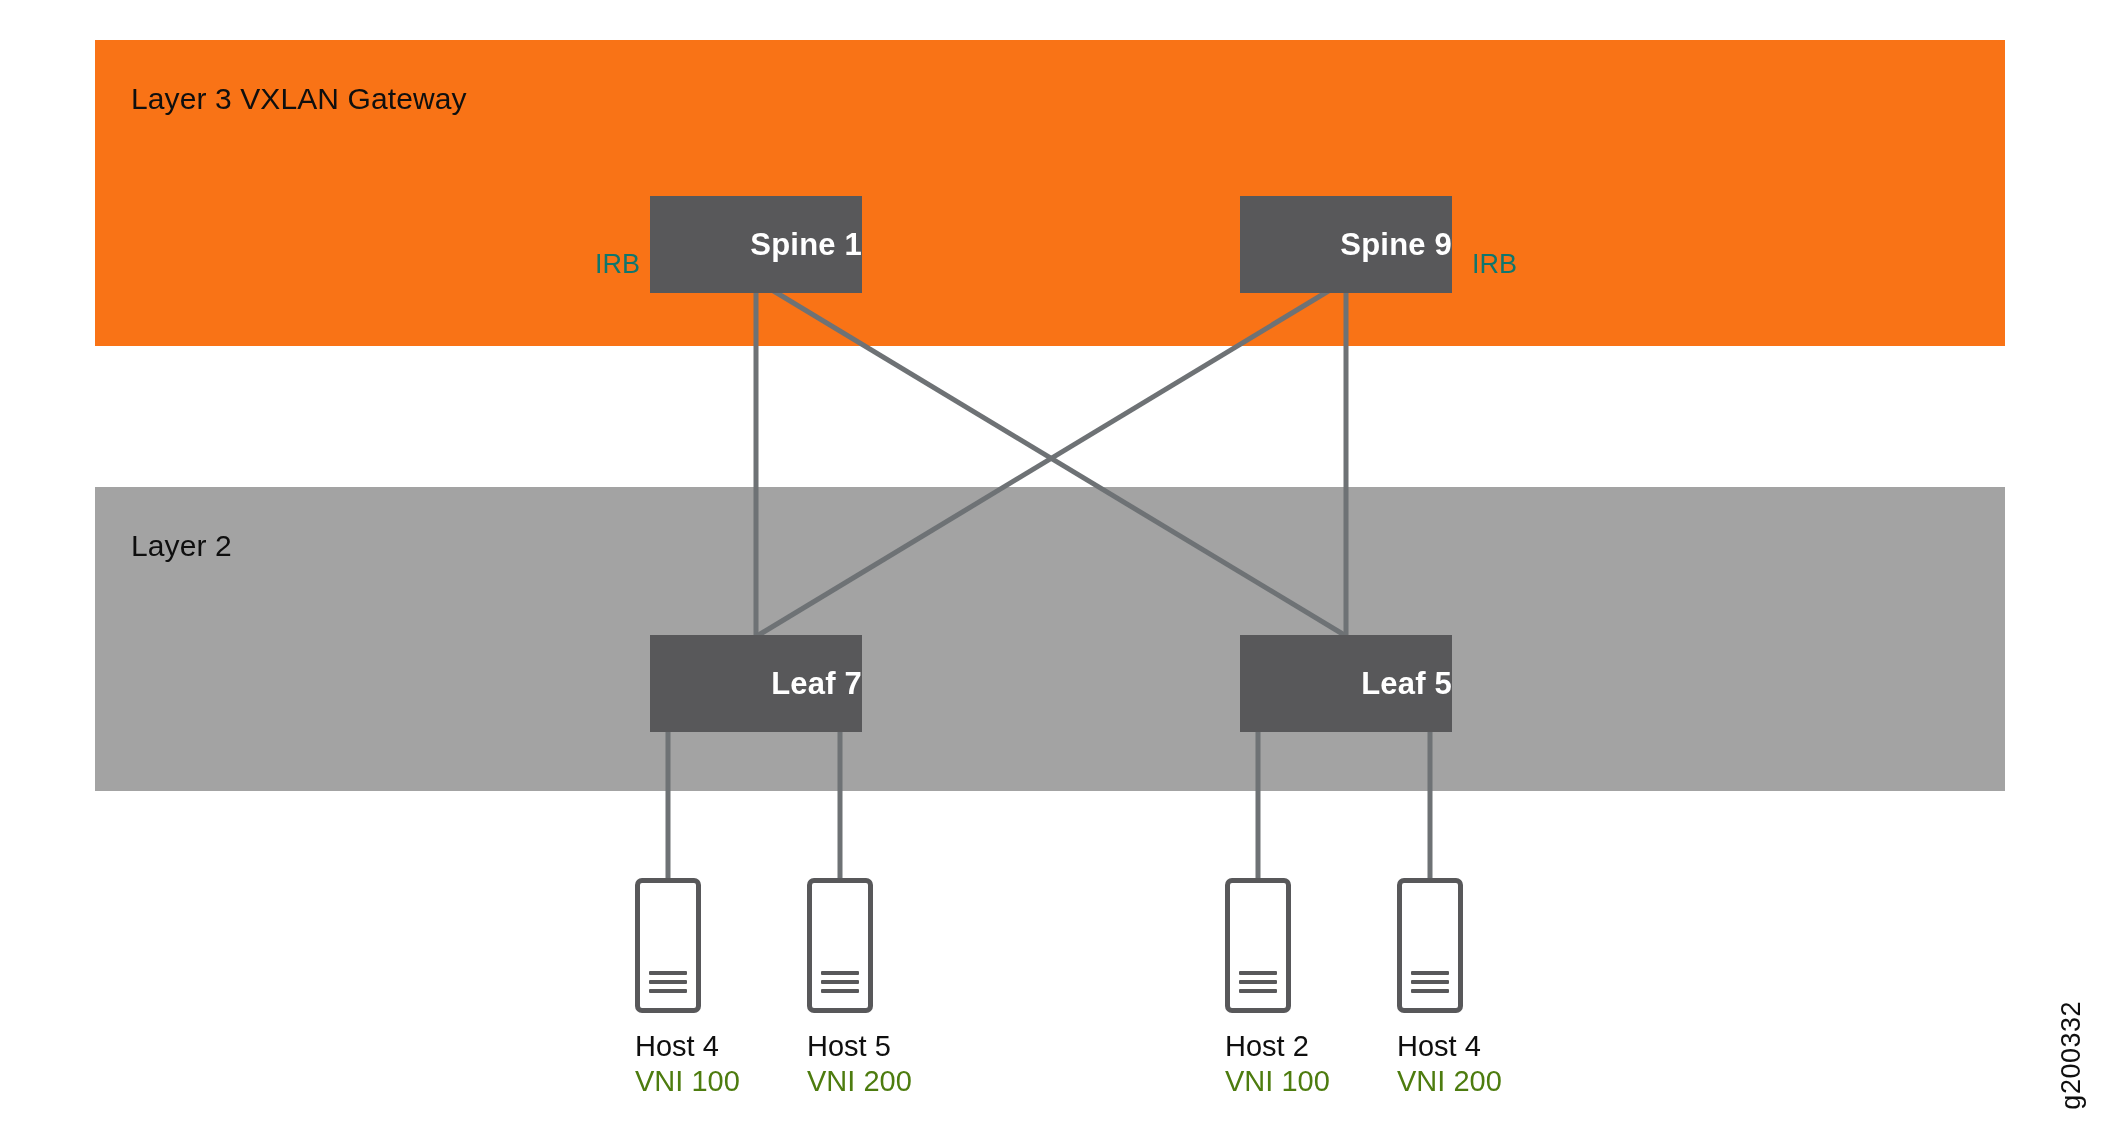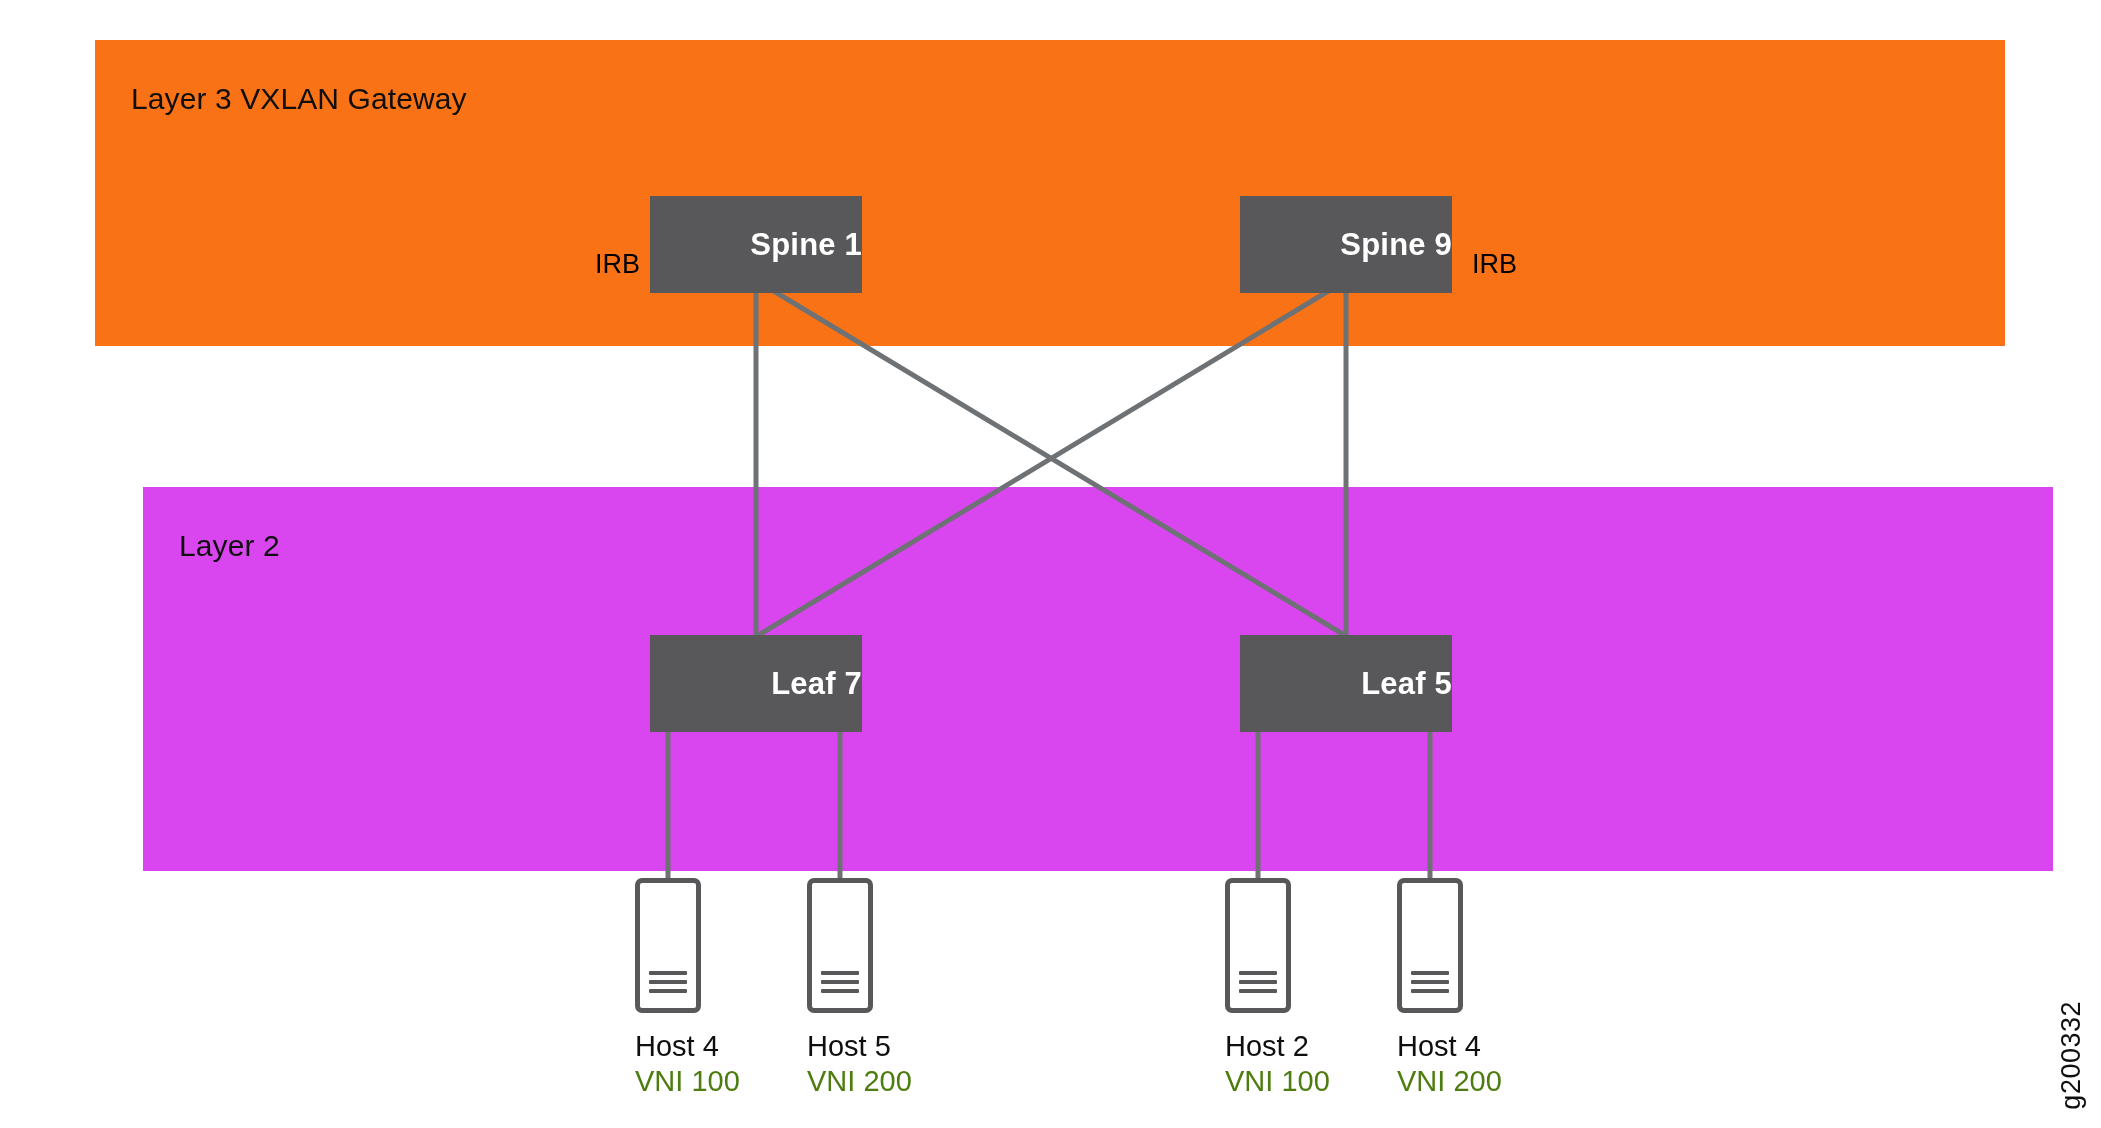--- a/index.html
+++ b/index.html
@@ -24,23 +24,22 @@
     left: 95px;
     width: 1910px;
   }
   #zone-l3 {
     top: 40px;
     height: 306px;
     background: #f97316;
   }
   #zone-l2 {
     top: 487px;
-    height: 384px;
-    background: #d946ef;
-    margin-left: 48px;
+    height: 304px;
+    background: #a3a3a3;
   }
   .zone-label {
     position: absolute;
     left: 36px;
     font-size: 30px;
     color: #0f0f0f;
     letter-spacing: 0.1px;
     white-space: nowrap;
   }
   #zone-l3 .zone-label { top: 42px; }
@@ -74,21 +73,21 @@
   }
   #dev-spine1 { left: 650px; top: 196px; }
   #dev-spine2 { left: 1240px; top: 196px; }
   #dev-leaf1  { left: 650px; top: 635px; }
   #dev-leaf2  { left: 1240px; top: 635px; }
 
   
   .irb-tag {
     position: absolute;
     font-size: 27px;
-    color: #000000;
+    color: #0f766e;
     white-space: nowrap;
   }
   #irb-left  { left: 595px; top: 249px; }
   #irb-right { left: 1472px; top: 249px; }
 
   
   .host {
     position: absolute;
     width: 66px;
     top: 878px;

